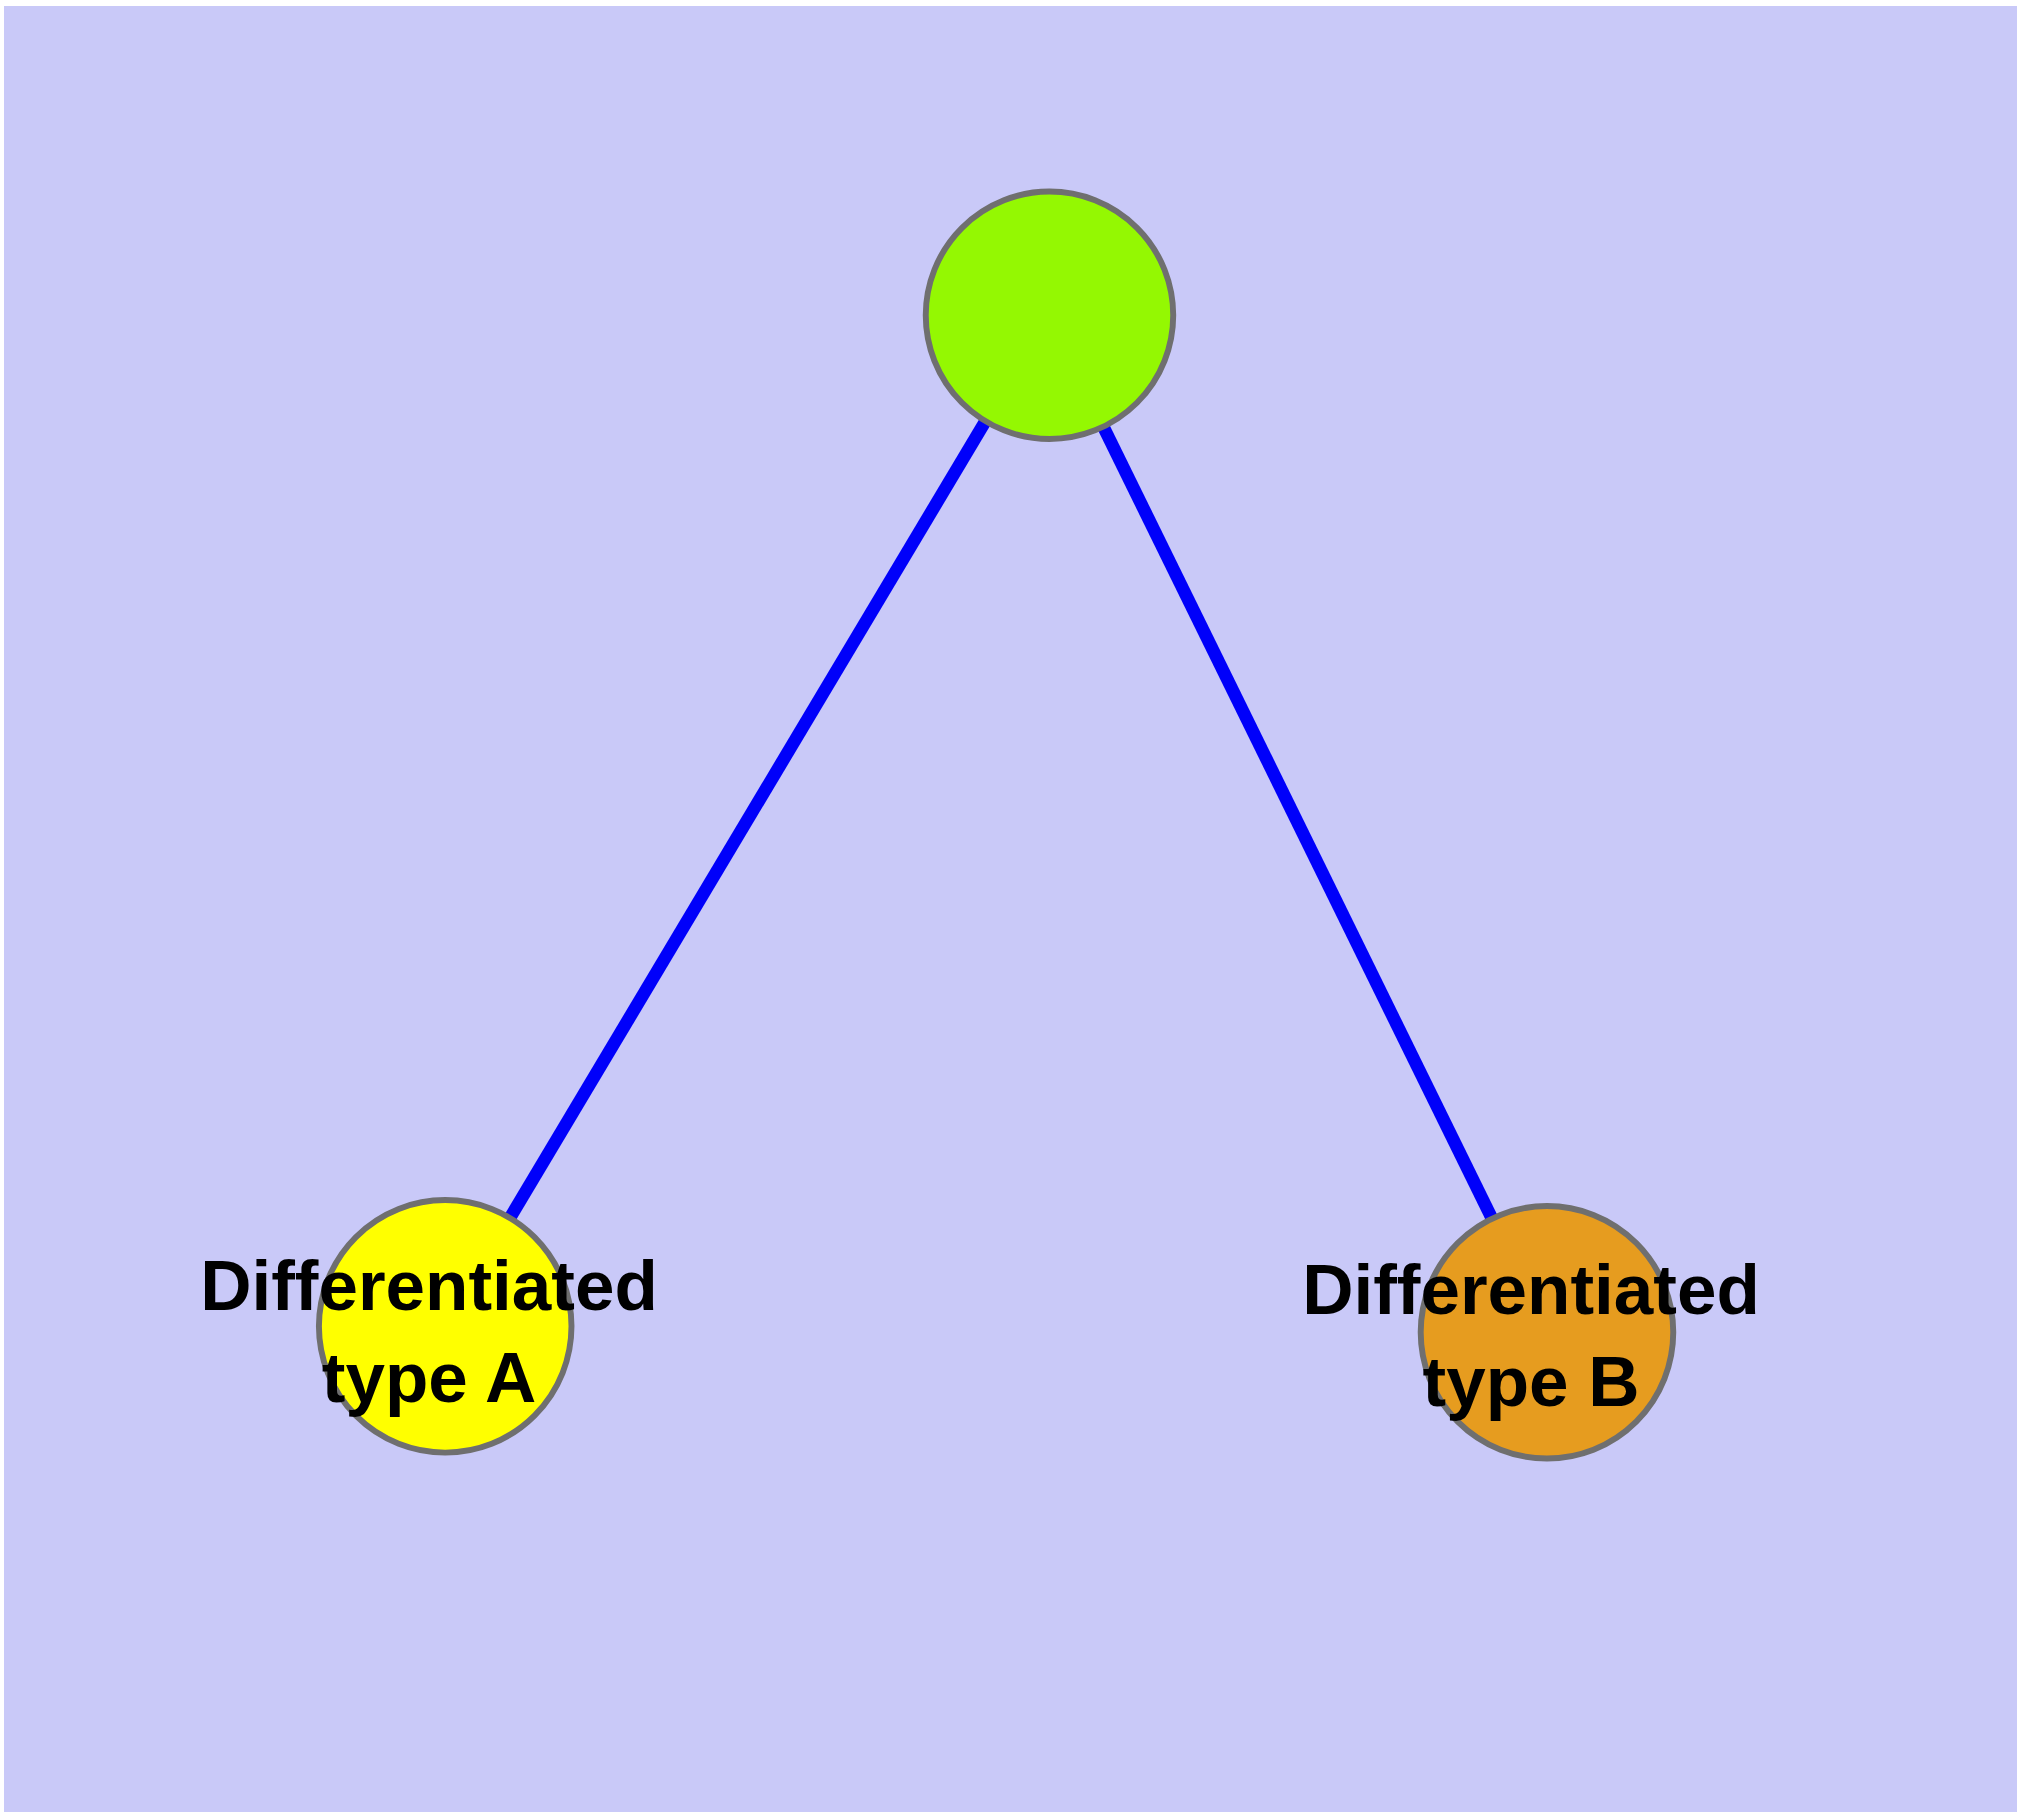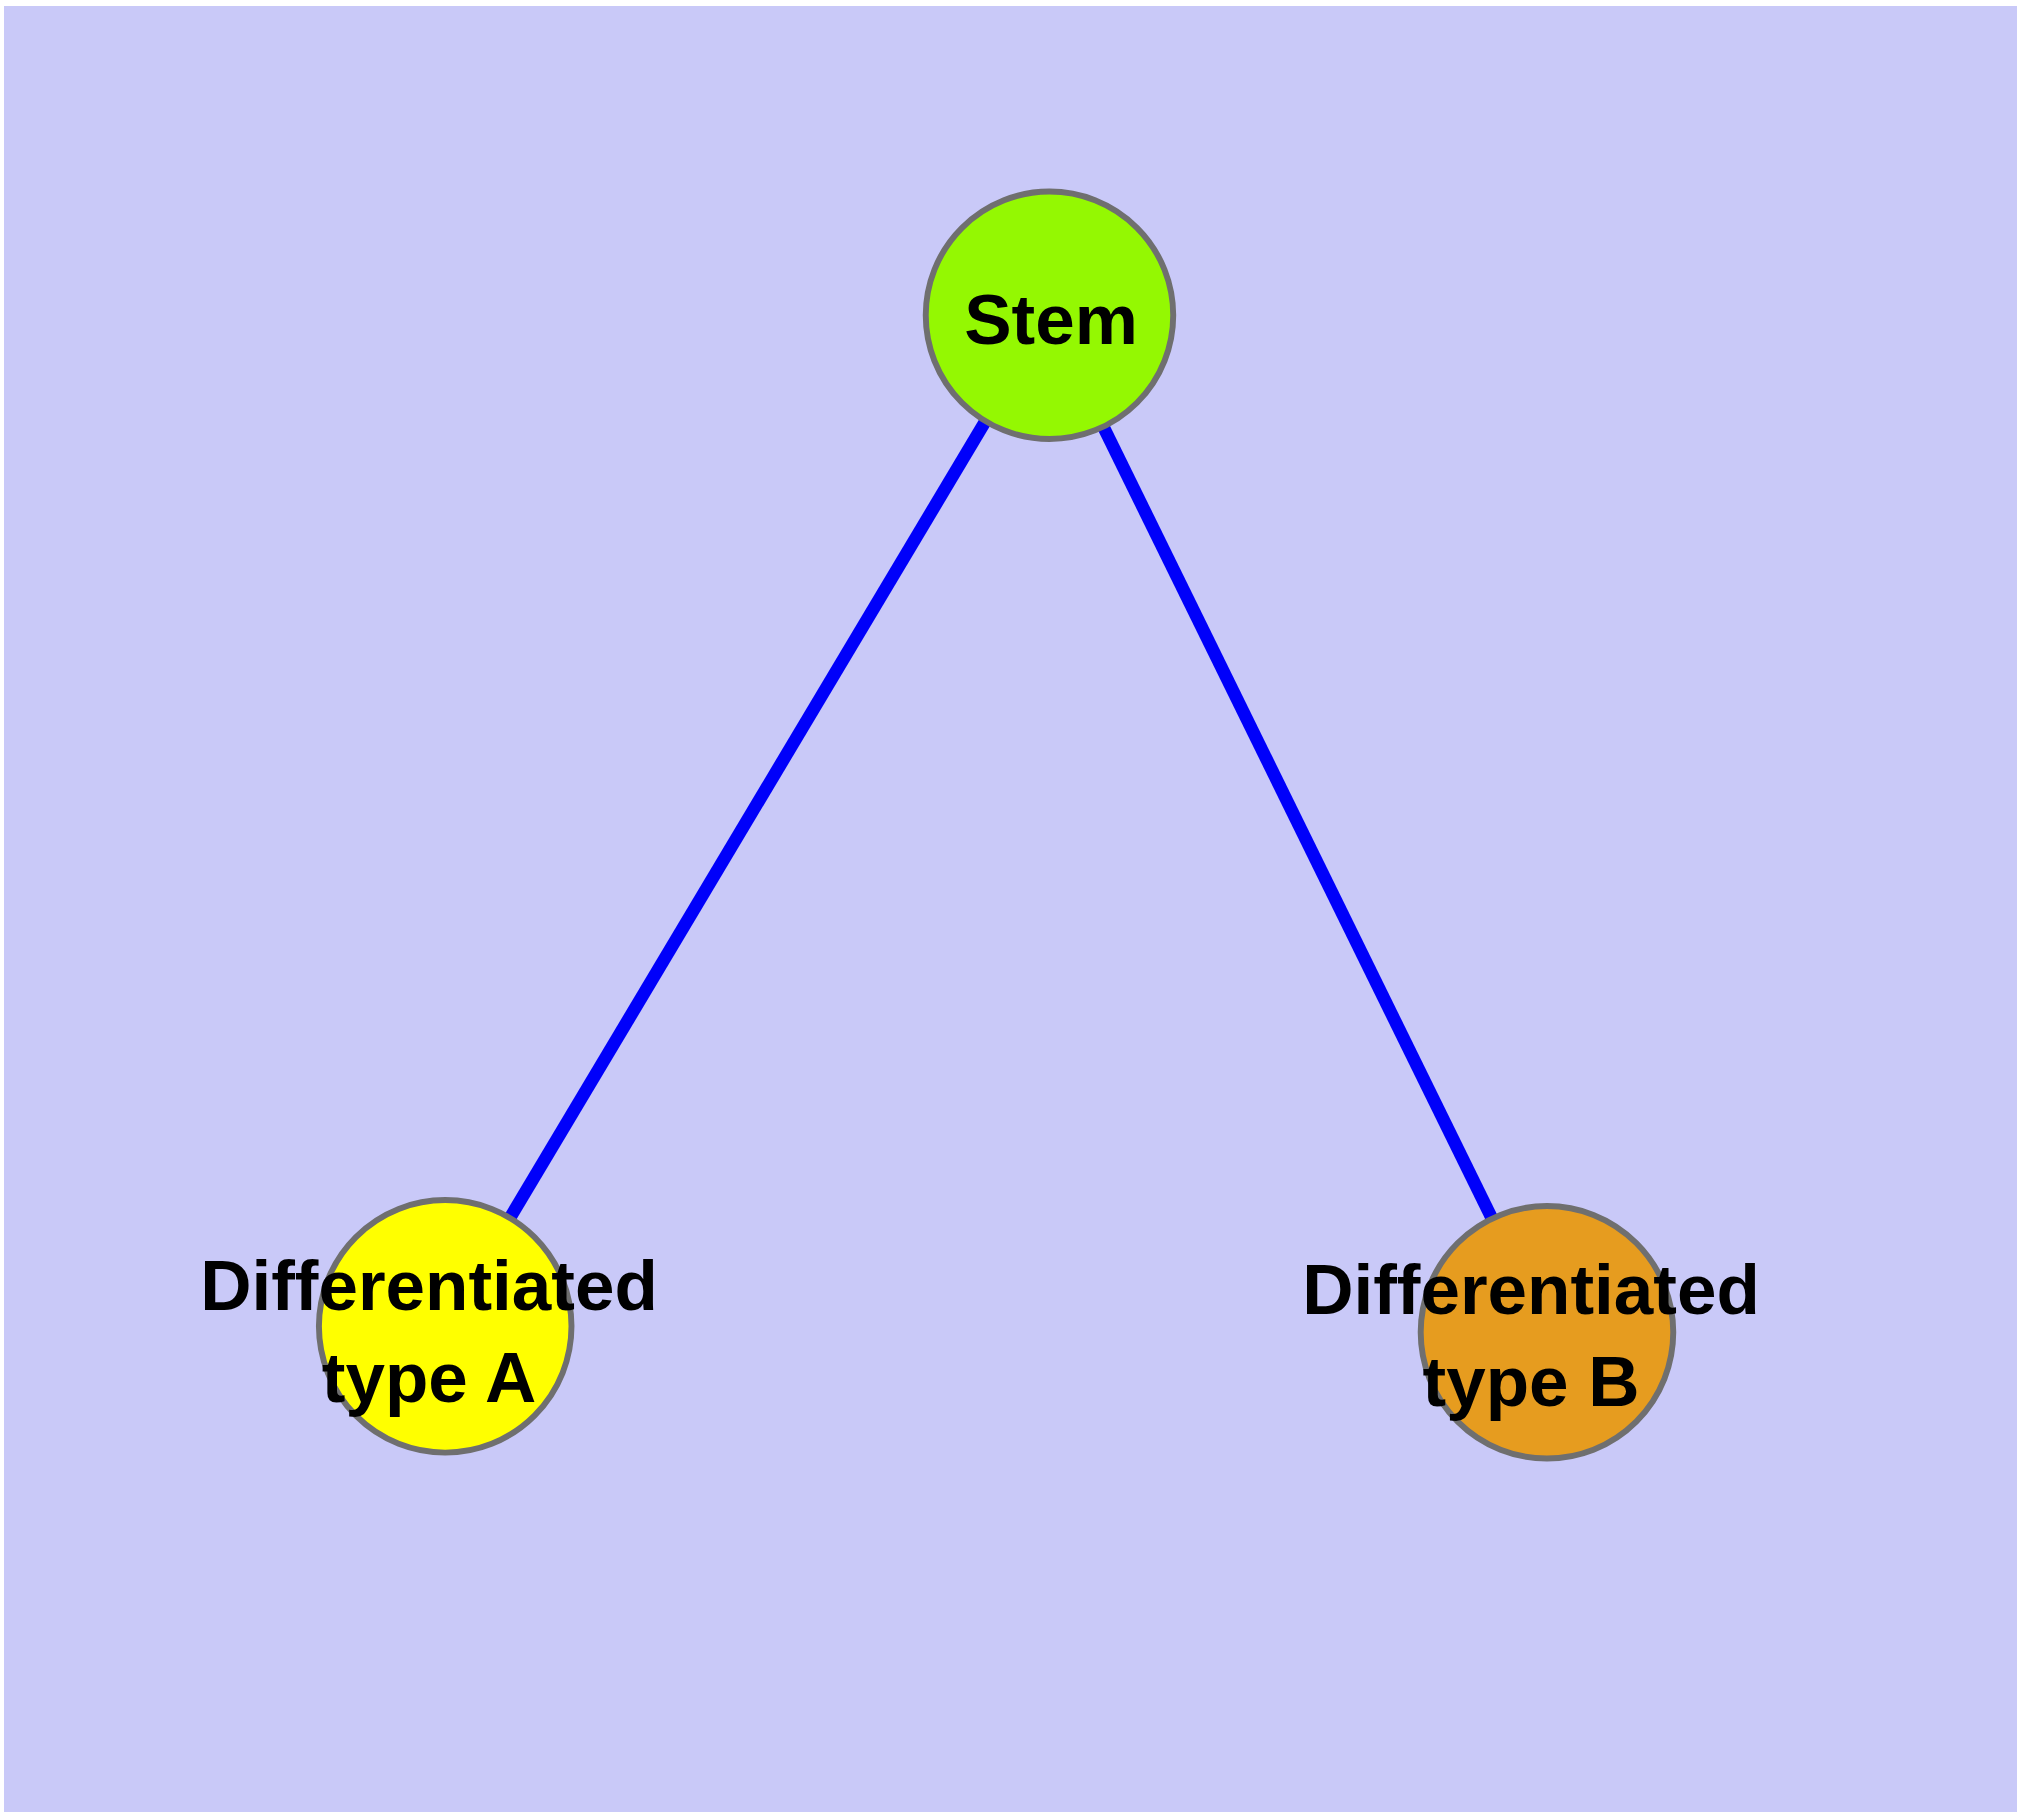--- a/index.html
+++ b/index.html
@@ -59,21 +59,20 @@
   <svg class="graph-layer" viewBox="0 0 2384 2138">
 
     <line x1="1237" y1="372" x2="525" y2="1565" stroke="#0000fa"></line>
     <line x1="1237" y1="372" x2="1826" y2="1572" stroke="#0000fa"></line>
 
     <circle cx="1238" cy="372" r="146" fill="#94f802"></circle>
     <circle cx="525" cy="1565" r="149" fill="#ffff00"></circle>
     <circle cx="1825" cy="1572" r="149" fill="#e69c1f"></circle>
   </svg>
 
-  <div class="node-label" style="left:1051px; top:320px;">Stem</div>
 
   <div class="node-label" style="left:429px; top:1332px;">Differentiated
 type A</div>
 
   <div class="node-label" style="left:1531px; top:1336px;">Differentiated
 type B</div>
 </div>
 
 
 </body></html>

